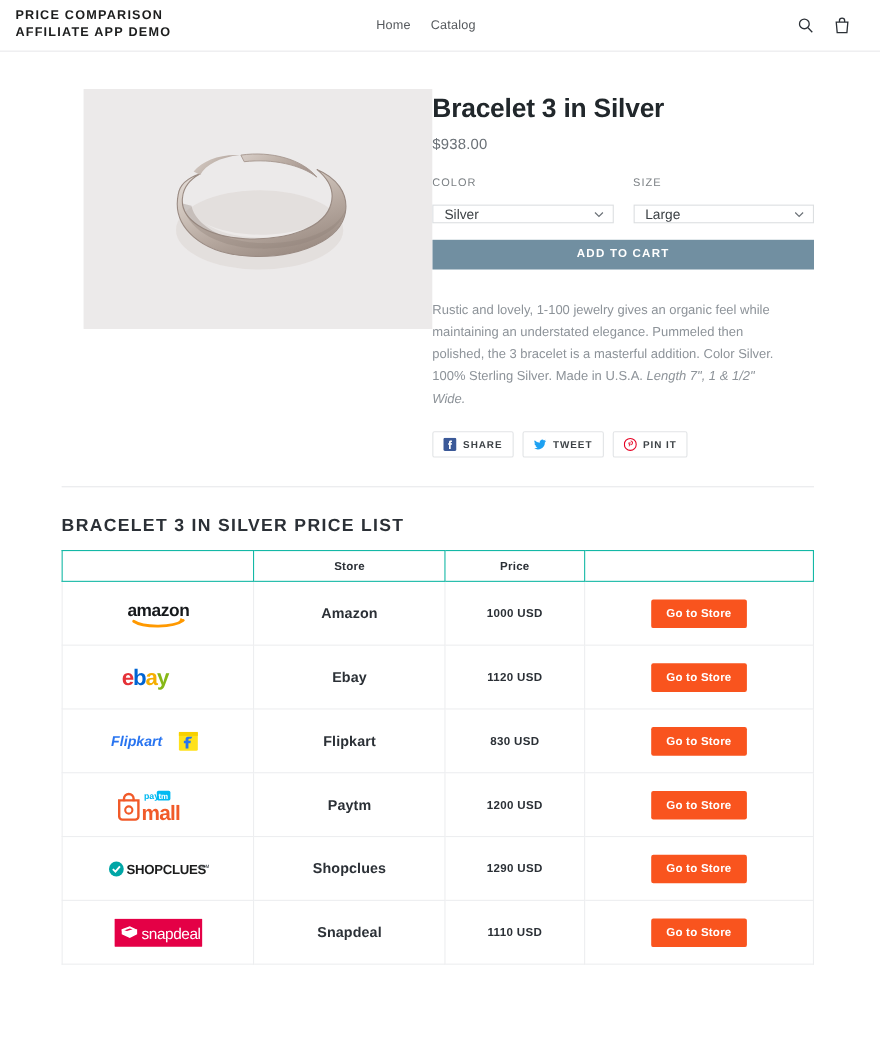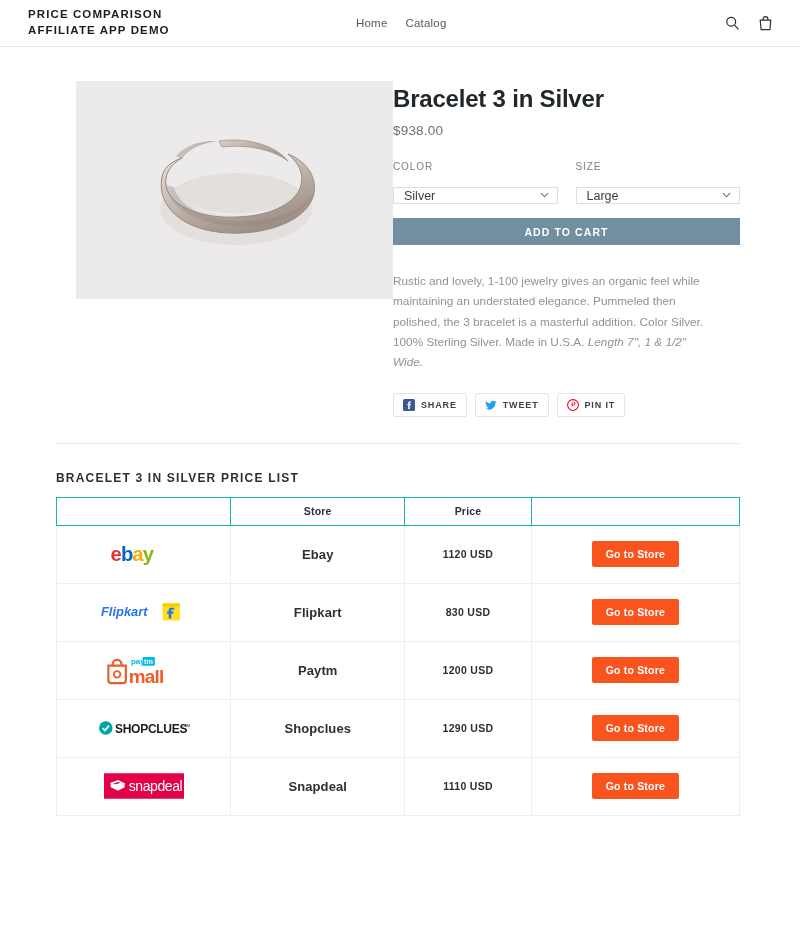--- a/index.html
+++ b/index.html
@@ -10,21 +10,21 @@
     font-family: "Liberation Sans", sans-serif;
     color: #3d4246;
     overflow: hidden;
   }
 
   
   .site-header {
     height: 47px;
     border-bottom: 1px solid #e8e9eb;
     display: flex; align-items: center;
-    padding: 0 24px 0 28px;
+    padding: 0 24px 0 14px;
     position: relative;
   }
   .brand {
     font-size: 11.5px; font-weight: bold; letter-spacing: 1.1px;
     line-height: 1.35; color: #1c1d1d; text-transform: uppercase;
     width: 300px;
   }
   .main-nav { display: flex; gap: 18px; margin-left: 28px; }
   .nav-link {
     font-size: 11.5px; color: #55595d; text-decoration: none;
@@ -105,21 +105,21 @@
   .sicon { width: 12px; height: 12px; display: block; }
 
   .divider {
     margin: 26px 60px 0 56px;
     border: 0; border-top: 1px solid #e8e9eb;
   }
 
   
   .pricelist { padding: 0 60px 0 56px; }
   .pricelist-title {
-    font-size: 12px; font-weight: bold; letter-spacing: 1.2px;
+    font-size: 16px; font-weight: bold; letter-spacing: 1.2px;
     color: #2b3036; text-transform: uppercase; margin: 27px 0 12px;
   }
   table.price-table {
     width: 100%; border-collapse: collapse;
     border: 1px solid #edeef0; background: #fff;
   }
   table.price-table th {
     border: 1px solid #14b8a6; height: 28px;
     font-size: 10.5px; font-weight: bold; color: #2b3036;
     letter-spacing: .2px;
@@ -274,20 +274,36 @@
       <thead>
         <tr>
           <th class="col-logo"></th>
           <th class="col-name">Store</th>
           <th class="col-price">Price</th>
           <th class="col-action"></th>
         </tr>
       </thead>
       <tbody>
 
+        <tr>
+          <td>
+            <div class="logo-cell">
+              <svg width="76" height="30" viewBox="0 0 100 40">
+                <text x="50" y="23" text-anchor="middle" font-family="'Liberation Sans',sans-serif" font-size="21" font-weight="bold" fill="#16191c" letter-spacing="-0.5">amazon</text>
+                <path d="M20 29c12 8 48 8 60-1" stroke="#ff9900" stroke-width="3.4" fill="none" stroke-linecap="round"></path>
+                <path d="M77 25l5 3-7 2z" fill="#ff9900"></path>
+              </svg>
+            </div>
+          </td>
+          <td class="store-name">Amazon</td>
+          <td class="store-price">1000 USD</td>
+          <td>
+            <button class="go-store">Go to Store</button>
+          </td>
+        </tr>
 
         <tr>
           <td>
             <div class="logo-cell">
               <svg width="72" height="30" viewBox="0 0 110 40">
                 <text font-family="'Liberation Sans',sans-serif" font-size="31" font-weight="bold" y="30" letter-spacing="-1.5">
                   <tspan x="4" fill="#e53238">e</tspan><tspan fill="#0064d2">b</tspan><tspan fill="#f5af02">a</tspan><tspan fill="#86b817">y</tspan>
                 </text>
               </svg>
             </div>

